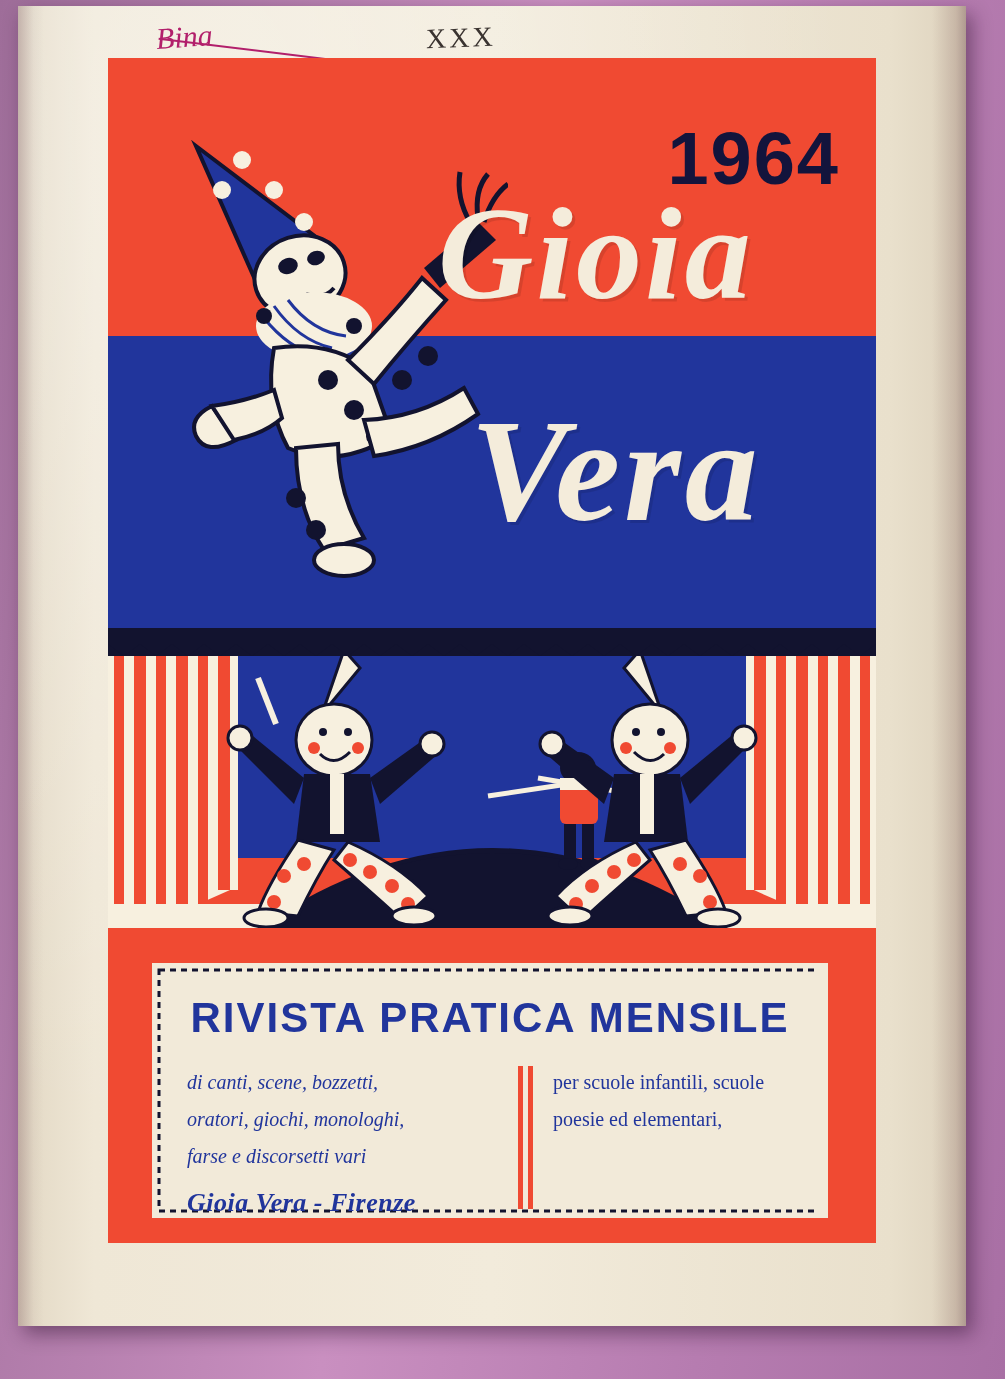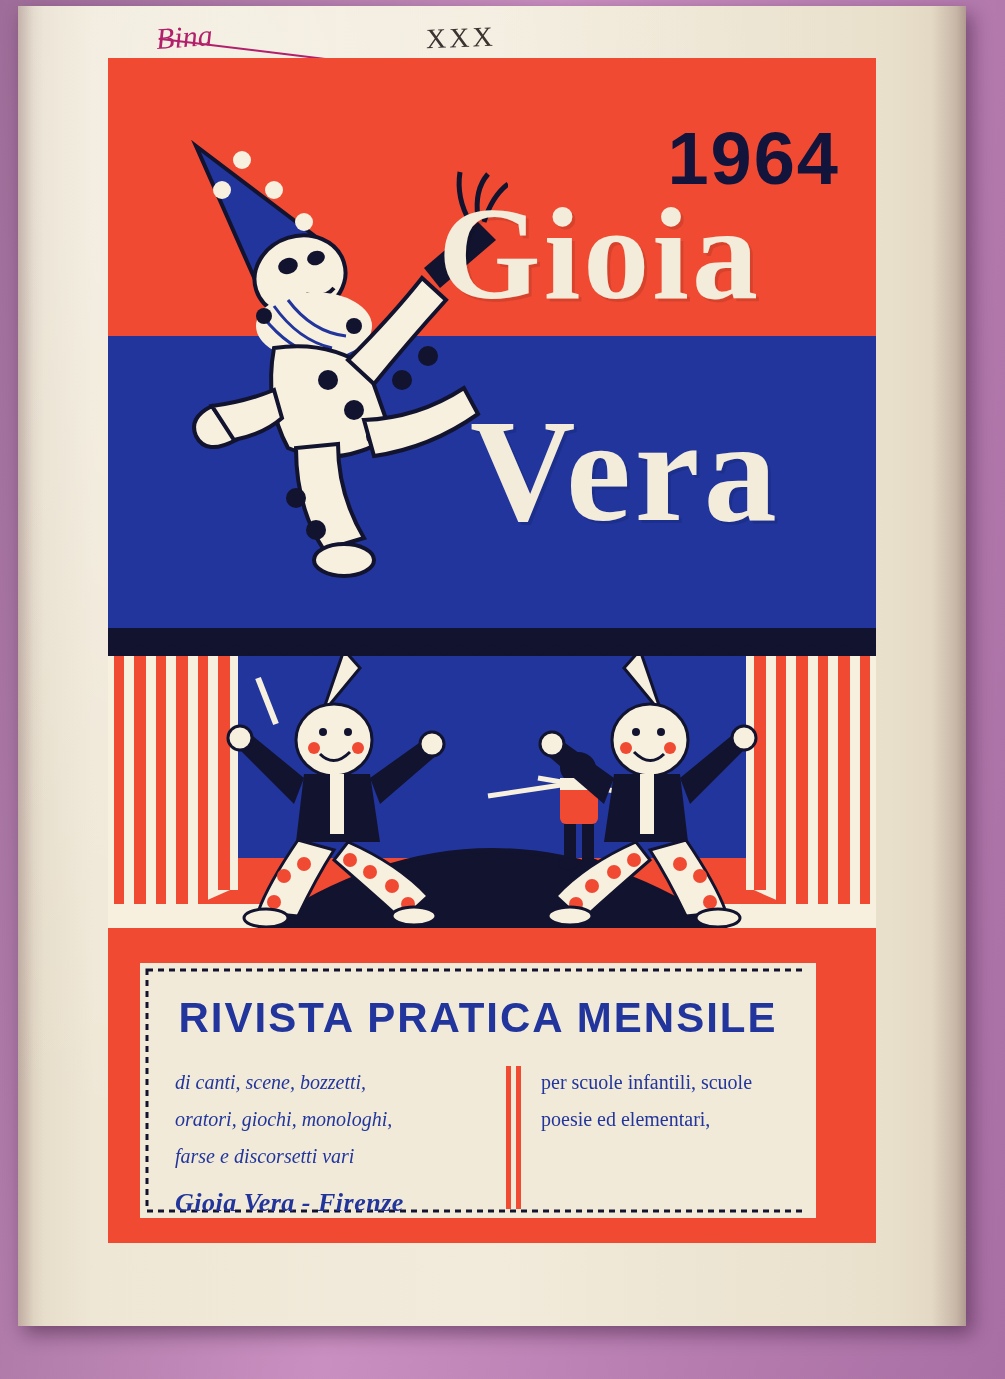--- a/index.html
+++ b/index.html
@@ -113,20 +113,21 @@
     font-family: "Liberation Sans", sans-serif;
     font-weight: bold;
     font-size: 74px;
     color: #13143c;
     letter-spacing: 2px;
   }
 
   
   .script {
     font-family: "Liberation Serif", serif;
+    font-style: italic;
     font-weight: bold;
     color: #f4ecdb;
     line-height: 1;
   }
   #word-gioia {
     position: absolute;
     left: 330px; top: 130px;
     font-size: 132px;
     letter-spacing: 3px;
     text-shadow: 3px 3px 0 rgba(0,0,0,0.10);
@@ -150,21 +151,21 @@
   #zigzag {
     position: absolute;
     left: 0; top: 570px;
     width: 768px; height: 28px;
     background: #12132f;
   }
 
   
   #plate {
     position: absolute;
-    left: 32px; top: 905px;
+    left: 44px; top: 905px;
     width: 676px;
     height: 255px;
     background: #f2ead9;
   }
   #plate-inner {
     position: absolute;
     inset: 9px;
     background: #f2ead9;
   }
   #plate-title {

